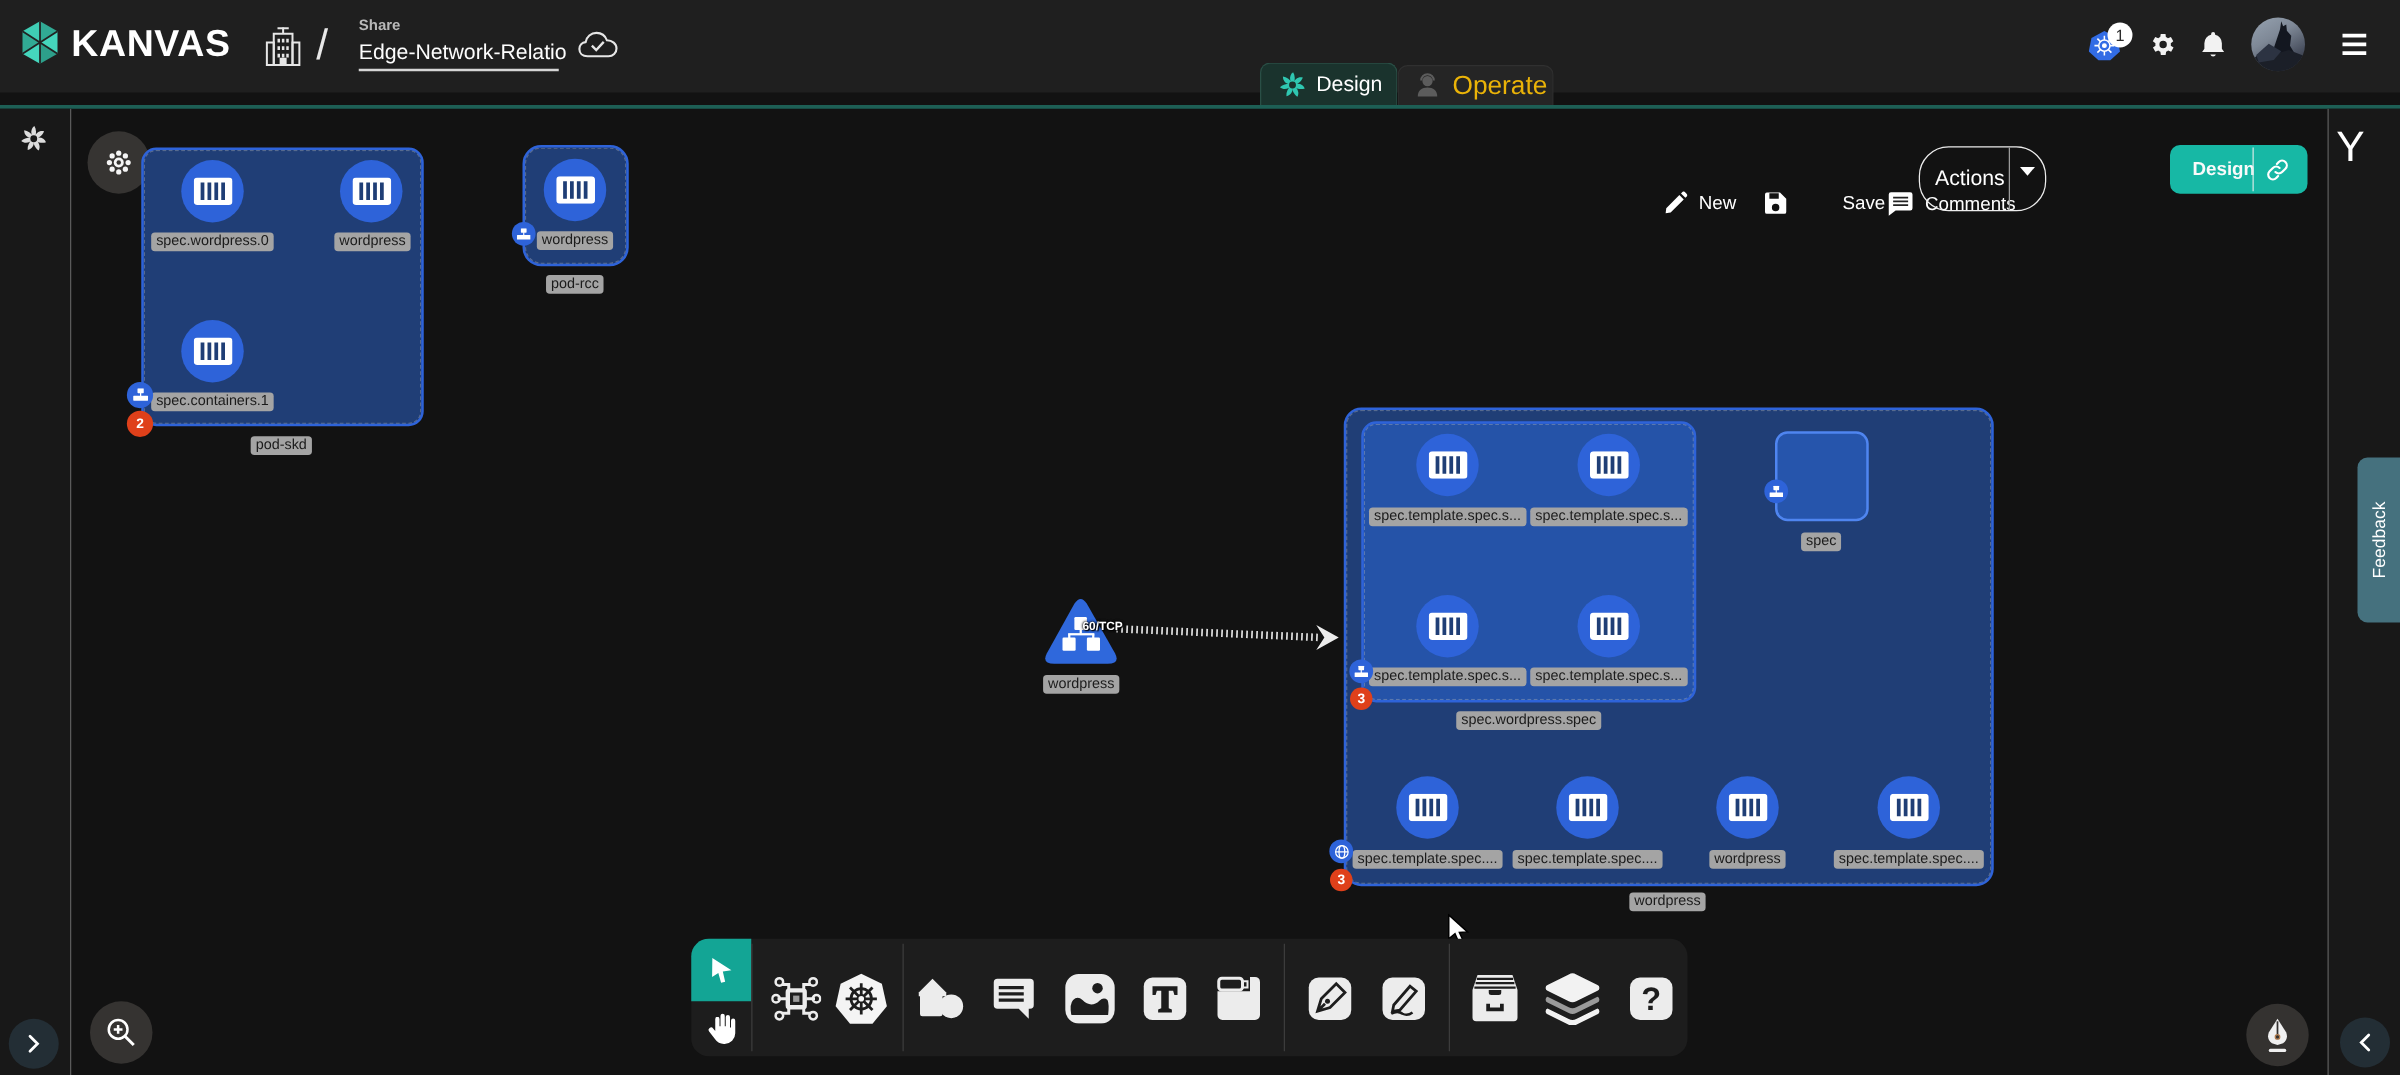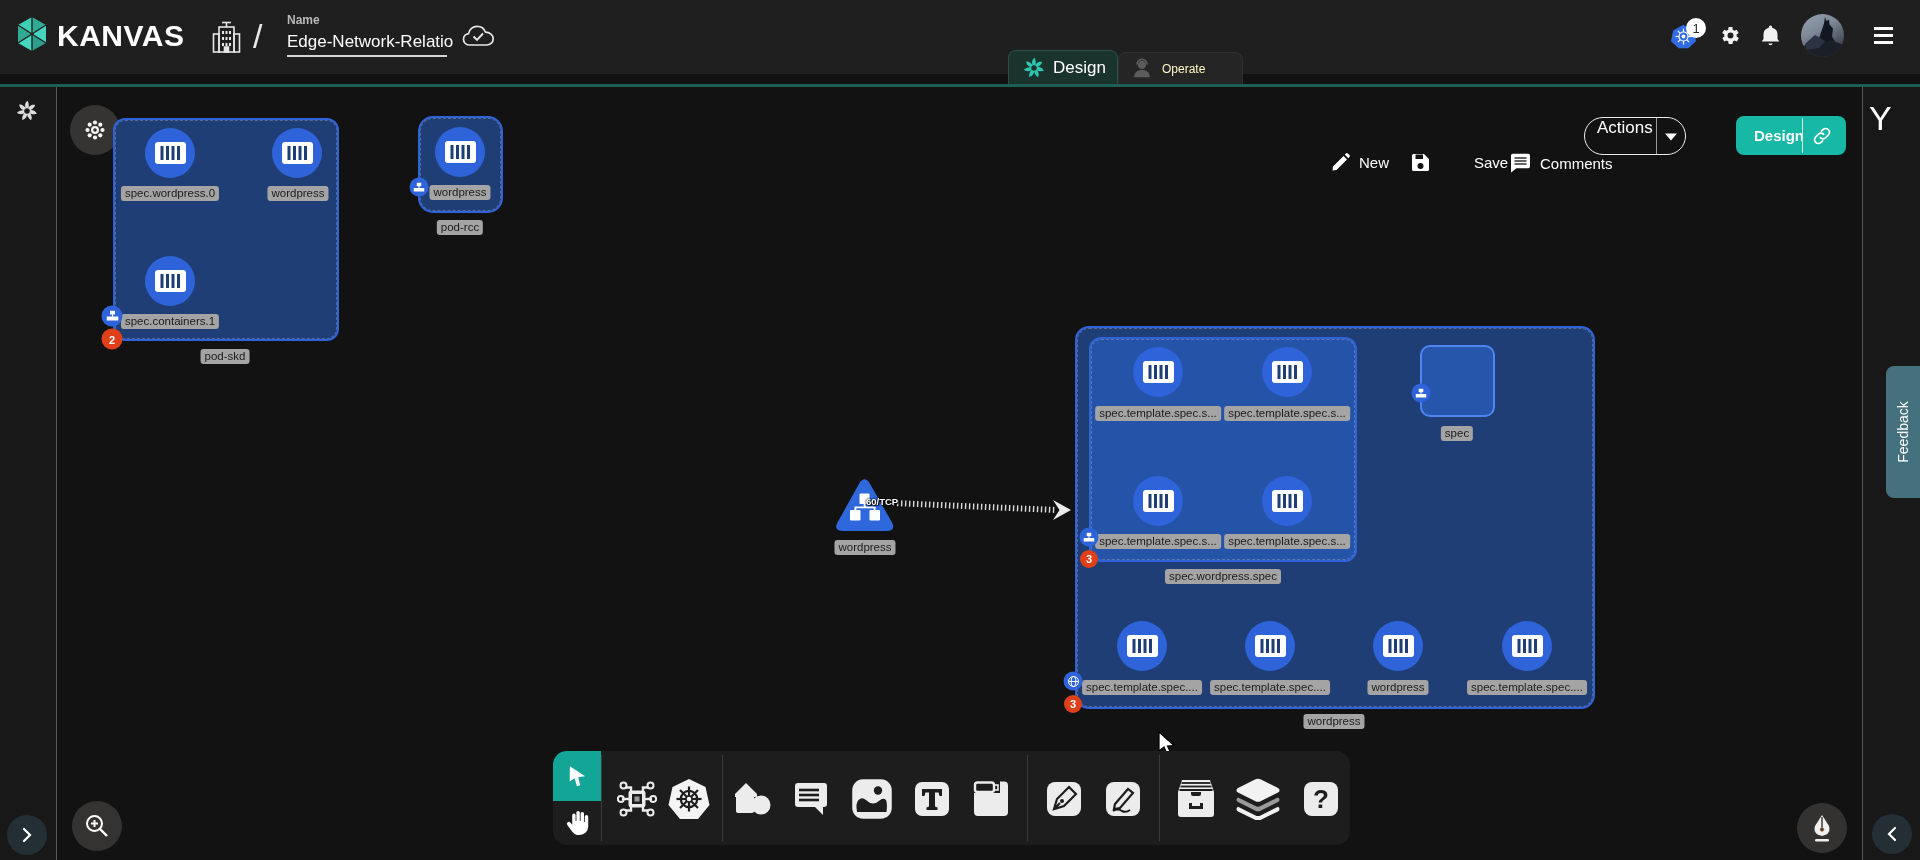--- a/index.html
+++ b/index.html
@@ -75,21 +75,21 @@
       <line x1="14.5" y1="17" x2="14.5" y2="20" stroke-width="2"></line>
       <line x1="18" y1="17" x2="18" y2="20" stroke-width="2"></line>
       <line x1="11" y1="23" x2="11" y2="26" stroke-width="2"></line>
       <line x1="14.5" y1="23" x2="14.5" y2="26" stroke-width="2"></line>
       <line x1="18" y1="23" x2="18" y2="26" stroke-width="2"></line>
       <rect x="12.5" y="27" width="4" height="5" fill="#e6e6e6"></rect>
     </svg>
 
     <div class="abs hslash" style="left:253px; top:17px;">/</div>
 
-    <div class="abs" style="left:287px; top:13px; color:#b9b9b9; font-size:12px; font-weight:bold;">Name</div>
+    <div class="abs" style="left:287px; top:13px; color:#b9b9b9; font-size:12px; font-weight:bold;">Share</div>
     <div class="abs" style="left:287px; top:32px; color:#fdfdfd; font-size:17px;">Edge-Network-Relatio</div>
     <div class="abs" style="left:287px; top:55px; width:160px; height:2px; background:#d5d5d5;"></div>
 
     <svg class="abs" style="left:462px; top:24px;" width="33" height="25" viewBox="0 0 33 25" fill="none" stroke="#e6e6e6" stroke-width="1.7">
       <path d="M8 21 C4 21 1.5 18.5 1.5 15.2 C1.5 12.2 3.7 10 6.5 9.7 C7.2 5.5 10.8 2.3 15.2 2.3 C19 2.3 22.2 4.7 23.5 8.2 C27.8 8.2 31.2 11 31.2 14.7 C31.2 18.2 28.4 21 24.8 21 Z"></path>
       <path d="M11.5 12.5 L15 16 L21 9.5" stroke-width="1.9"></path>
     </svg>
 
     <div class="tab" id="tab-design">
       <svg style="margin-left:14px;" width="22" height="22" viewBox="0 0 24 24">
@@ -105,21 +105,21 @@
         <circle cx="12" cy="12" r="3" fill="#1a332d"></circle>
       </svg>
       <span style="color:#fff; font-size:17px; margin-left:8px;">Design</span>
     </div>
     <div class="tab" id="tab-operate">
       <svg style="margin-left:12px;" width="22" height="22" viewBox="0 0 24 24" fill="#5c5c5c">
         <circle cx="12" cy="7.5" r="4.5"></circle>
         <path d="M3.5 21 C3.5 15.5 7 13 12 13 C17 13 20.5 15.5 20.5 21 Z"></path>
         <path d="M6.5 7 a5.5 5.5 0 0 1 11 0" fill="none" stroke="#5c5c5c" stroke-width="1.8"></path>
       </svg>
-      <span style="color:#fef9c3; font-size:12px; margin-left:9px;">Operate</span>
+      <span style="color:#eab308; font-size:21px; margin-left:9px;">Operate</span>
     </div>
 
     <svg class="abs" style="left:1671px; top:23px;" width="25" height="27" viewBox="0 0 29 29">
       <polygon points="14.5,1 26.5,7.5 29,20 20,28 9,28 0,20 2.5,7.5" fill="#326CE5"></polygon>
       <g stroke="#fff" stroke-width="1.4" fill="none">
         <circle cx="14.5" cy="14.5" r="5.2"></circle>
         <circle cx="14.5" cy="14.5" r="1.6" fill="#fff"></circle>
         <line x1="14.5" y1="9.3" x2="14.5" y2="5.3"></line>
         <line x1="14.5" y1="19.7" x2="14.5" y2="23.7"></line>
         <line x1="9.3" y1="14.5" x2="5.3" y2="14.5"></line>
@@ -204,21 +204,21 @@
         <path d="M1 2.5 A1.8 1.8 0 0 1 2.8 .7 H18.2 A1.8 1.8 0 0 1 20 2.5 V13.5 A1.8 1.8 0 0 1 18.2 15.3 H6.5 L1 19.5 Z"></path>
         <g stroke="#222" stroke-width="1.4">
           <line x1="4.5" y1="5" x2="16.5" y2="5"></line>
           <line x1="4.5" y1="8" x2="16.5" y2="8"></line>
           <line x1="4.5" y1="11" x2="16.5" y2="11"></line>
         </g>
       </svg>
     <span>Comments</span>
   </div>
 
-  <div class="abs" style="left:1584px; top:117px; width:102px; height:38px; border:1.5px solid #ececec; border-radius:24px; display:flex; ">
+  <div class="abs" style="left:1535px; top:117px; width:102px; height:52px; border:1.5px solid #ececec; border-radius:24px; display:flex; align-items:center;">
     <span style="color:#fff; font-size:17px; margin-left:12px;">Actions</span>
     <div style="position:absolute; left:71px; top:0; width:1px; height:100%; background:#9a9a9a;"></div>
     <svg style="position:absolute; left:79px; top:14px;" width="14" height="10" viewBox="0 0 14 10" fill="#fff">
         <path d="M1 1.5 L7 8.5 L13 1.5 Z"></path>
       </svg>
   </div>
 
   <div class="abs" style="left:1736px; top:116px; width:110px; height:39px; background:#17b8a5; border-radius:8px; display:flex; align-items:center;">
     <span style="color:#fafafa; font-size:15px; font-weight:bold; margin-left:18px;">Design</span>
     <div style="position:absolute; left:66px; top:2px; width:1px; height:35px; background:#cfe8e4;"></div>

